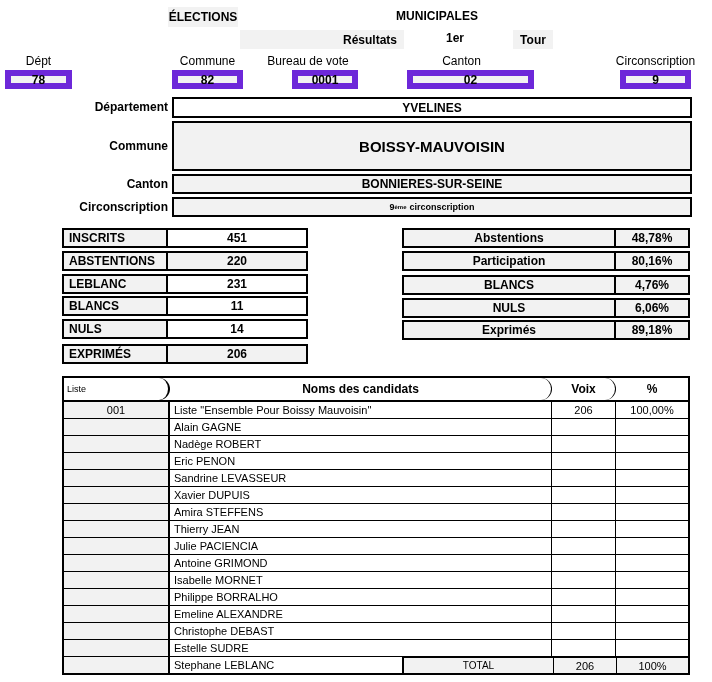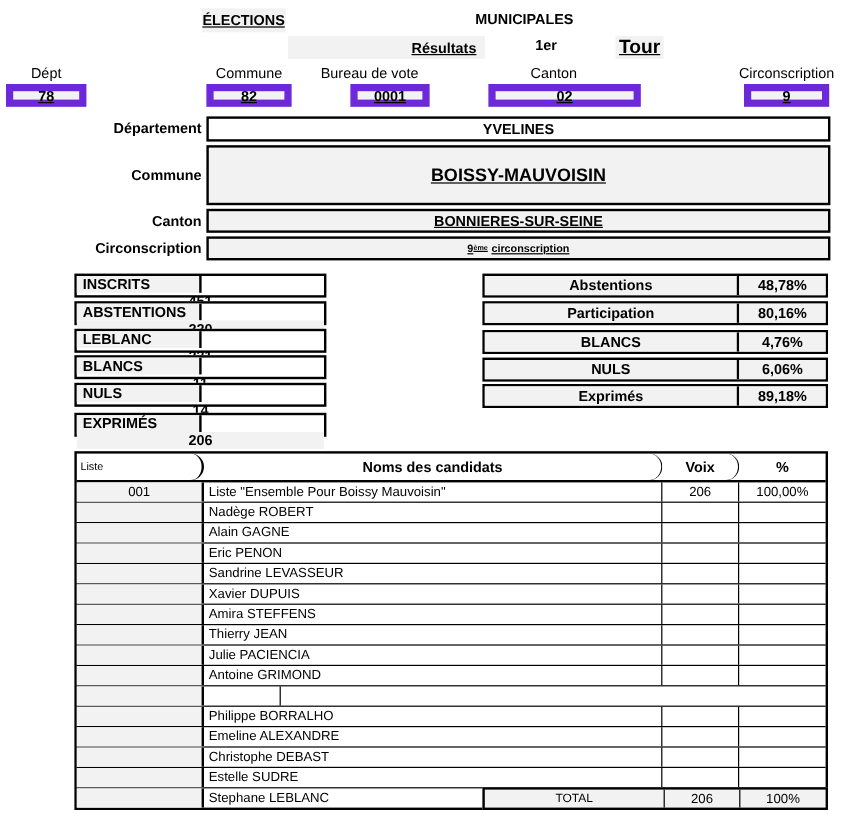--- a/index.html
+++ b/index.html
@@ -1,42 +1,42 @@
 <!DOCTYPE html>
 <html><head>
 <meta charset="utf-8">
 <style>
   html,body{margin:0;padding:0;background:#fff;}
   .page{position:relative;width:712px;height:682px;background:#fff;
         font-family:"Liberation Sans",sans-serif;color:#000;overflow:hidden;}
   .abs{position:absolute;box-sizing:border-box;}
-  .gray{background:#f2f2f2;text-decoration:underline;}
+  .gray{background:#f2f2f2;}
   .ctr{display:flex;align-items:center;justify-content:center;}
 
   
   .elections-box{left:168px;top:7px;width:70px;height:20px;font-size:12px;font-weight:bold;}
   .municipales{left:357px;top:9px;width:160px;text-align:center;font-size:12px;font-weight:bold;}
   .resultats-strip{left:240px;top:30px;width:164px;height:19px;font-size:12px;font-weight:bold;
                    display:flex;align-items:center;justify-content:flex-end;padding-right:7px;}
   .premier{left:425px;top:31px;width:60px;text-align:center;font-size:12px;font-weight:bold;}
-  .tour-box{left:513px;top:30px;width:40px;height:19px;font-size:16px;font-weight:bold;}
+  .tour-box{left:513px;top:30px;width:40px;height:19px;font-size:12px;font-weight:bold;}
 
   
   .f-label{top:54px;height:15px;font-size:12px;text-align:center;line-height:15px;}
   .f-box{top:70px;height:19px;border:6px solid #6d28d9;font-size:12px;font-weight:bold;}
 
   
   .loc-label{left:0;width:168px;text-align:right;font-size:12px;font-weight:bold;}
   .loc-box{left:172px;width:520px;border:2px solid #000;font-size:12px;font-weight:bold;}
   .circ-text{font-size:9px;font-weight:bold;}
   .circ-text sup{font-size:6px;}
 
   
   .stat-row{position:absolute;box-sizing:border-box;height:20px;border:2px solid #000;display:flex;background:#fff;}
-  .left-stat{left:62px;width:210px;flex-direction:column;}
+  .left-stat{left:62px;width:246px;}
   .right-stat{left:402px;width:288px;}
   .stat-label{box-sizing:border-box;border-right:2px solid #000;background:#f2f2f2;
               font-size:12px;font-weight:bold;display:flex;align-items:center;}
   .left-stat .stat-label{width:104px;padding-left:5px;}
   .right-stat .stat-label{width:212px;justify-content:center;}
   .stat-value{flex:1;font-size:12px;font-weight:bold;display:flex;align-items:center;justify-content:center;}
   .stat-value.shaded{background:#f2f2f2;}
 
   
   .res-table{position:absolute;left:62px;top:376px;width:628px;border:2px solid #000;box-sizing:border-box;background:#fff;}
@@ -112,32 +112,32 @@
     </div>
     <div id="table-body">
         <div class="t-row">
           <div class="c-liste">001</div>
           <div class="c-name">Liste "Ensemble Pour Boissy Mauvoisin"</div>
           <div class="c-voix">206</div>
           <div class="c-pct">100,00%</div>
         </div>
         <div class="t-row">
           <div class="c-liste"></div>
+          <div class="c-name">Alain GAGNE</div>
+          <div class="c-voix"></div>
+          <div class="c-pct"></div>
+        </div>
+        <div class="t-row">
+          <div class="c-liste"></div>
           <div class="c-name">Nadège ROBERT</div>
           <div class="c-voix"></div>
           <div class="c-pct"></div>
         </div>
         <div class="t-row">
           <div class="c-liste"></div>
-          <div class="c-name">Alain GAGNE</div>
-          <div class="c-voix"></div>
-          <div class="c-pct"></div>
-        </div>
-        <div class="t-row">
-          <div class="c-liste"></div>
           <div class="c-name">Eric PENON</div>
           <div class="c-voix"></div>
           <div class="c-pct"></div>
         </div>
         <div class="t-row">
           <div class="c-liste"></div>
           <div class="c-name">Sandrine LEVASSEUR</div>
           <div class="c-voix"></div>
           <div class="c-pct"></div>
         </div>
@@ -166,20 +166,21 @@
           <div class="c-pct"></div>
         </div>
         <div class="t-row">
           <div class="c-liste"></div>
           <div class="c-name">Antoine GRIMOND</div>
           <div class="c-voix"></div>
           <div class="c-pct"></div>
         </div>
         <div class="t-row">
           <div class="c-liste"></div>
+          <div class="c-name">Isabelle MORNET</div>
           <div class="c-voix"></div>
           <div class="c-pct"></div>
         </div>
         <div class="t-row">
           <div class="c-liste"></div>
           <div class="c-name">Philippe BORRALHO</div>
           <div class="c-voix"></div>
           <div class="c-pct"></div>
         </div>
         <div class="t-row">

